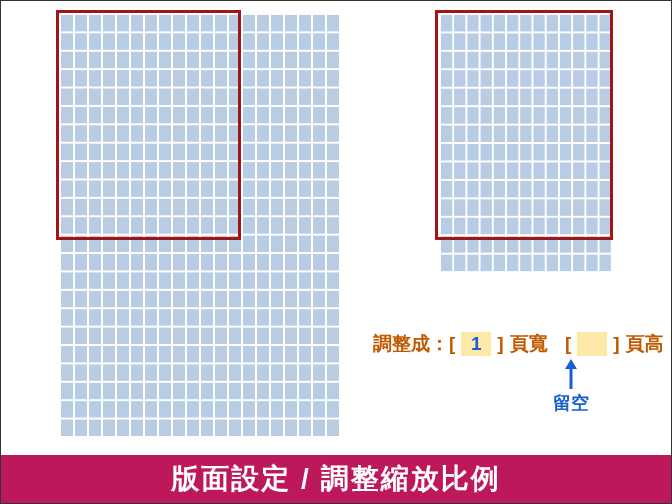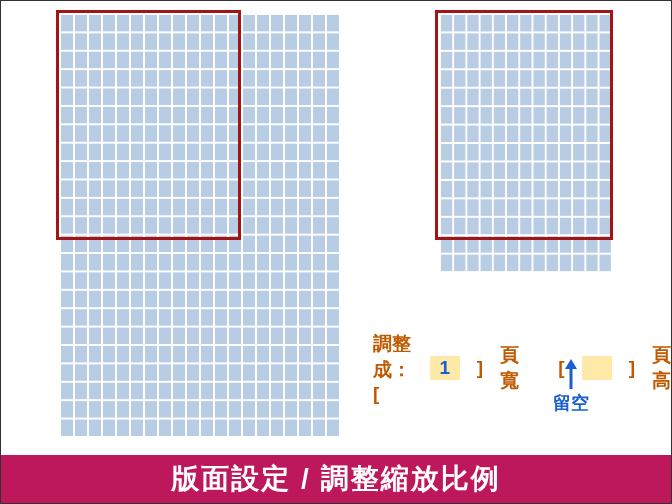--- a/index.html
+++ b/index.html
@@ -56,21 +56,21 @@
   }
   .formula {
     position: absolute;
     left: 372px;
     top: 330px;
     font-size: 19px;
     font-weight: 600;
     color: #c05a00;
     display: flex;
     align-items: center;
-    gap: 17px;
+    gap: 6px;
   }
   .formula .box {
     display: inline-block;
     min-width: 30px;
     height: 24px;
     background: #ffe9a8;
     text-align: center;
     line-height: 24px;
     color: #1a5fd0;
     font-weight: 700;

